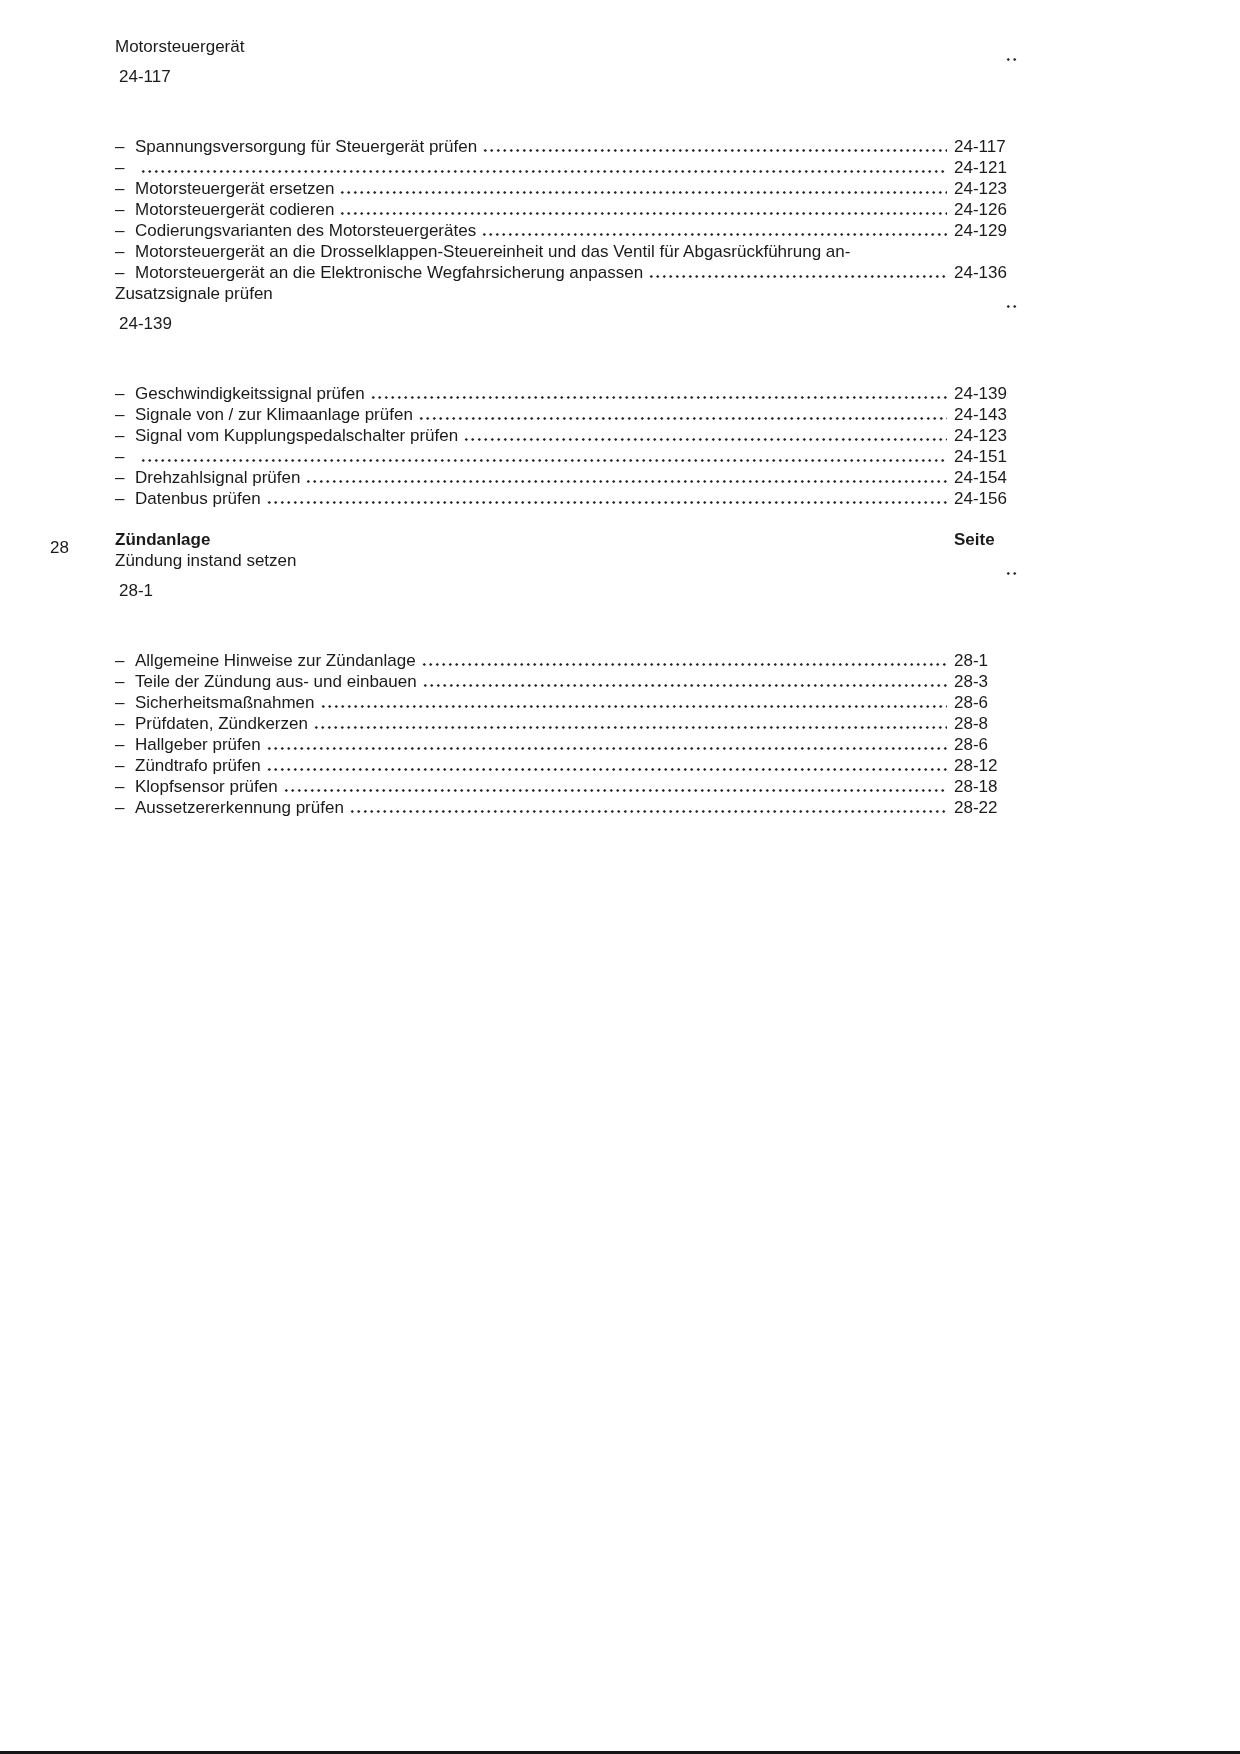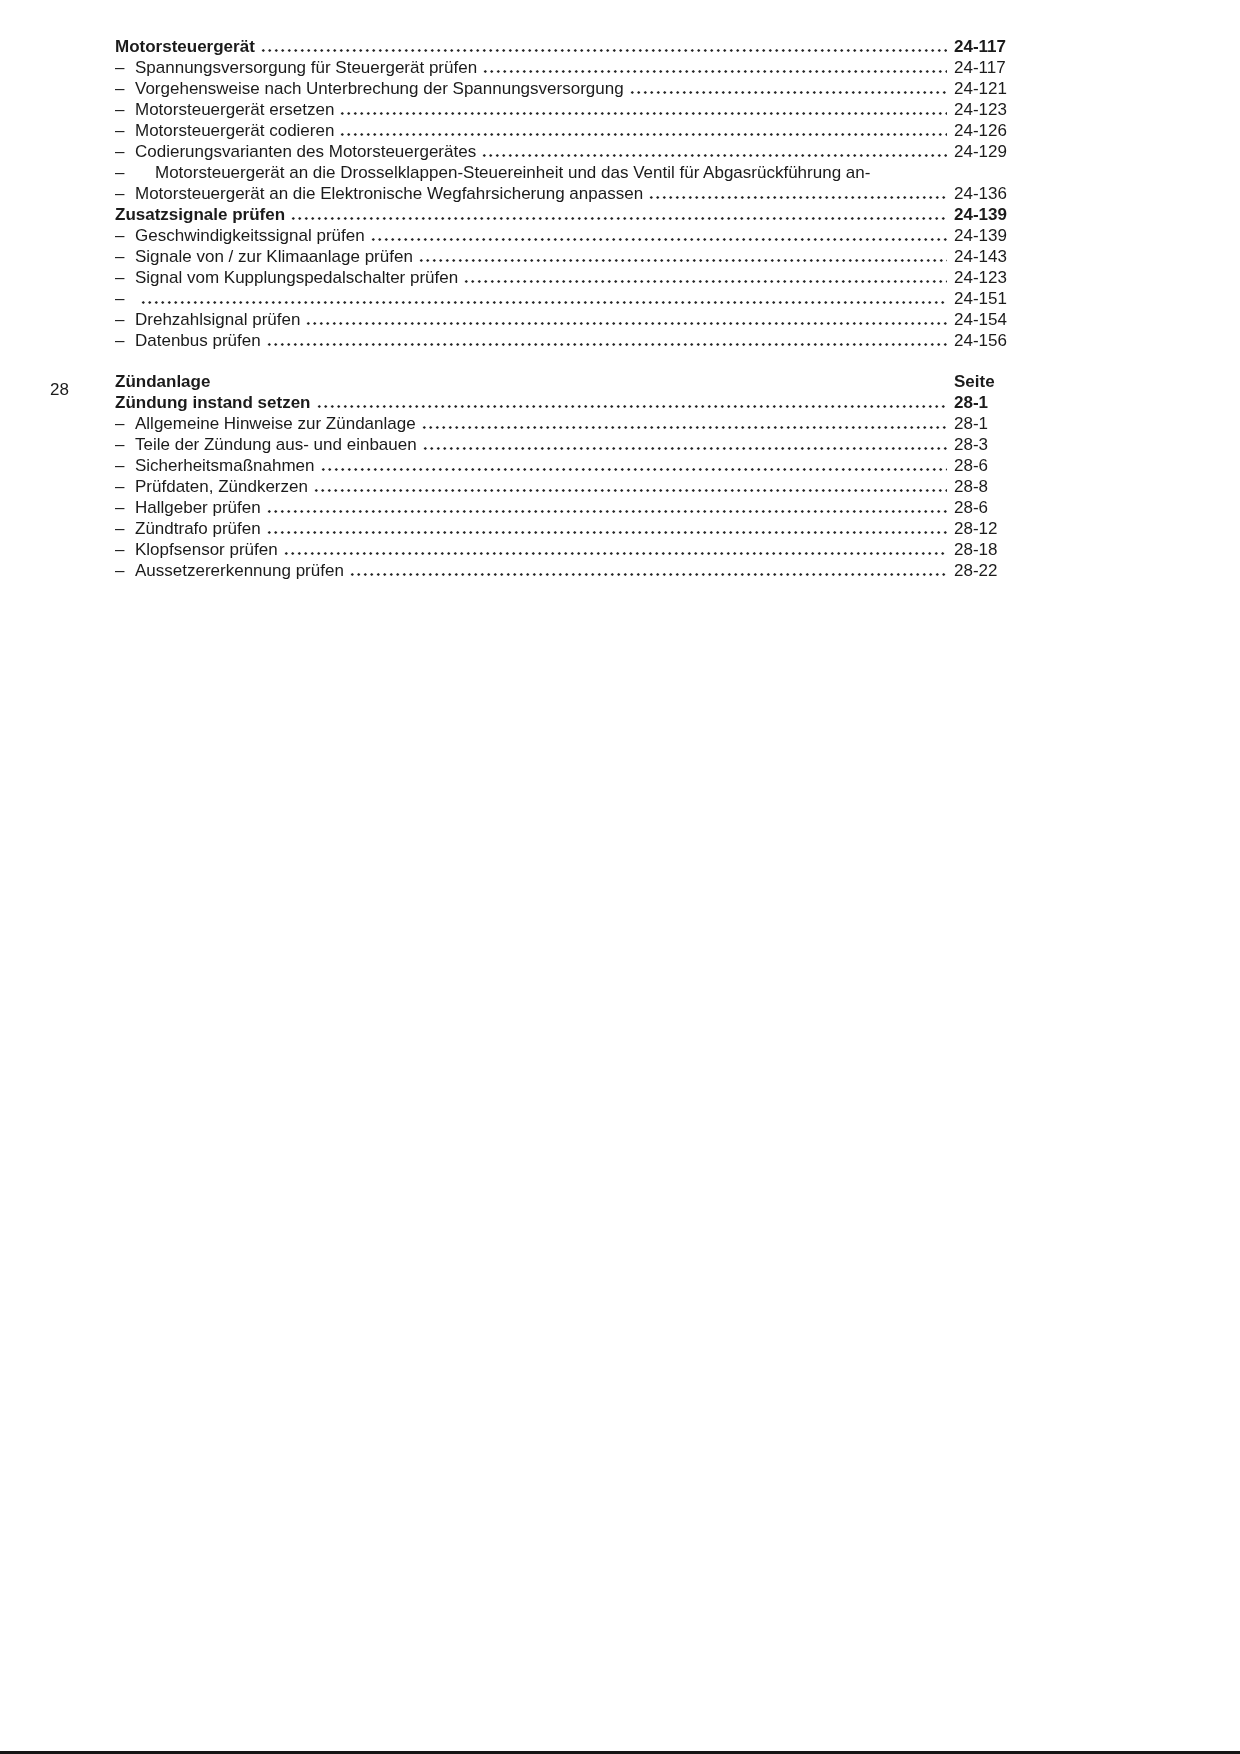--- a/index.html
+++ b/index.html
@@ -21,25 +21,25 @@
   }
   .toc-section { display: block; }
   .chapter-28 { margin-top: 20px; }
 
   .toc-row {
     display: flex;
     align-items: flex-start;
     line-height: 21px;
     min-height: 21px;
   }
-  .toc-row.bold { font-weight: 700; }
+  .toc-row.bold { font-weight: 400; flex-direction: column; }
 
   .dash  { flex: 0 0 20px; }
   .label { flex: 0 0 auto; white-space: pre; }
-  .label.grow { flex: 1 1 auto; white-space: normal; margin-left: 20px; }
+  .label.grow { flex: 1 1 auto; white-space: normal; }
 
   .dots {
     flex: 1 1 auto;
     min-width: 12px;
     align-self: flex-end;
     height: 5px;
     margin: 0 3px 4px 5px;
     background-image: radial-gradient(circle, #242424 30%, rgba(0,0,0,0) 34%);
     background-size: 6.5px 5px;
     background-repeat: repeat-x;
@@ -93,21 +93,20 @@
           <span class="pagenum">24-117</span>
         </div>
         <div class="toc-row">
           <span class="dash">–</span>
           <span class="label">Spannungsversorgung für Steuergerät prüfen</span>
           <span class="dots"></span>
           <span class="pagenum">24-117</span>
         </div>
         <div class="toc-row">
           <span class="dash">–</span>
-          <span class="label">Vorgehensweise nach Unterbrechung der Spannungsversorgung</span>
           <span class="dots"></span>
           <span class="pagenum">24-121</span>
         </div>
         <div class="toc-row">
           <span class="dash">–</span>
           <span class="label">Motorsteuergerät ersetzen</span>
           <span class="dots"></span>
           <span class="pagenum">24-123</span>
         </div>
         <div class="toc-row">

